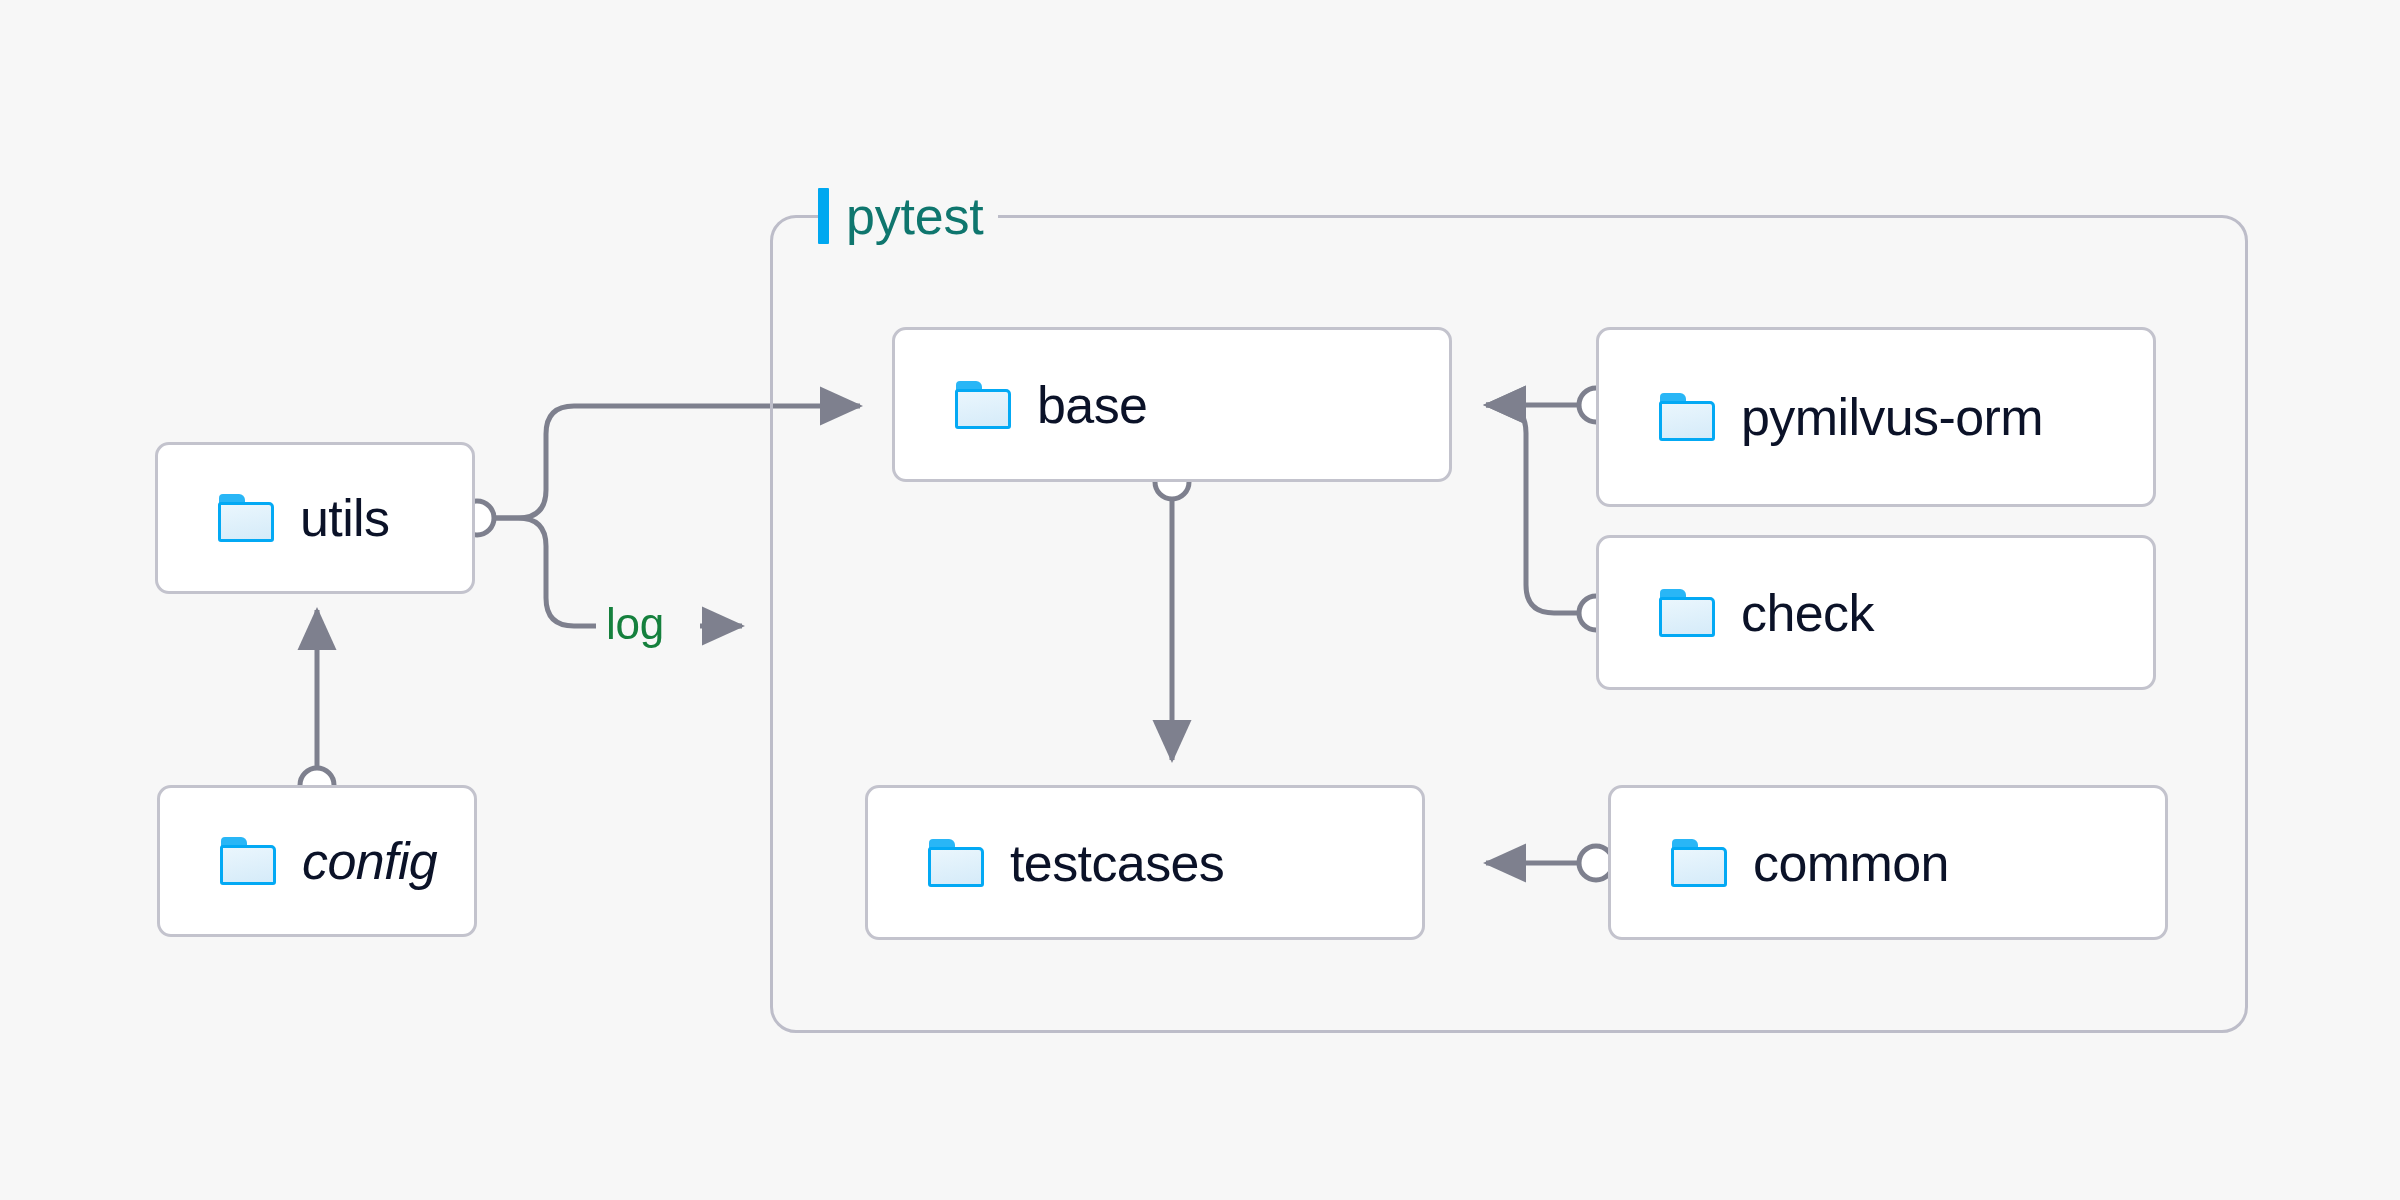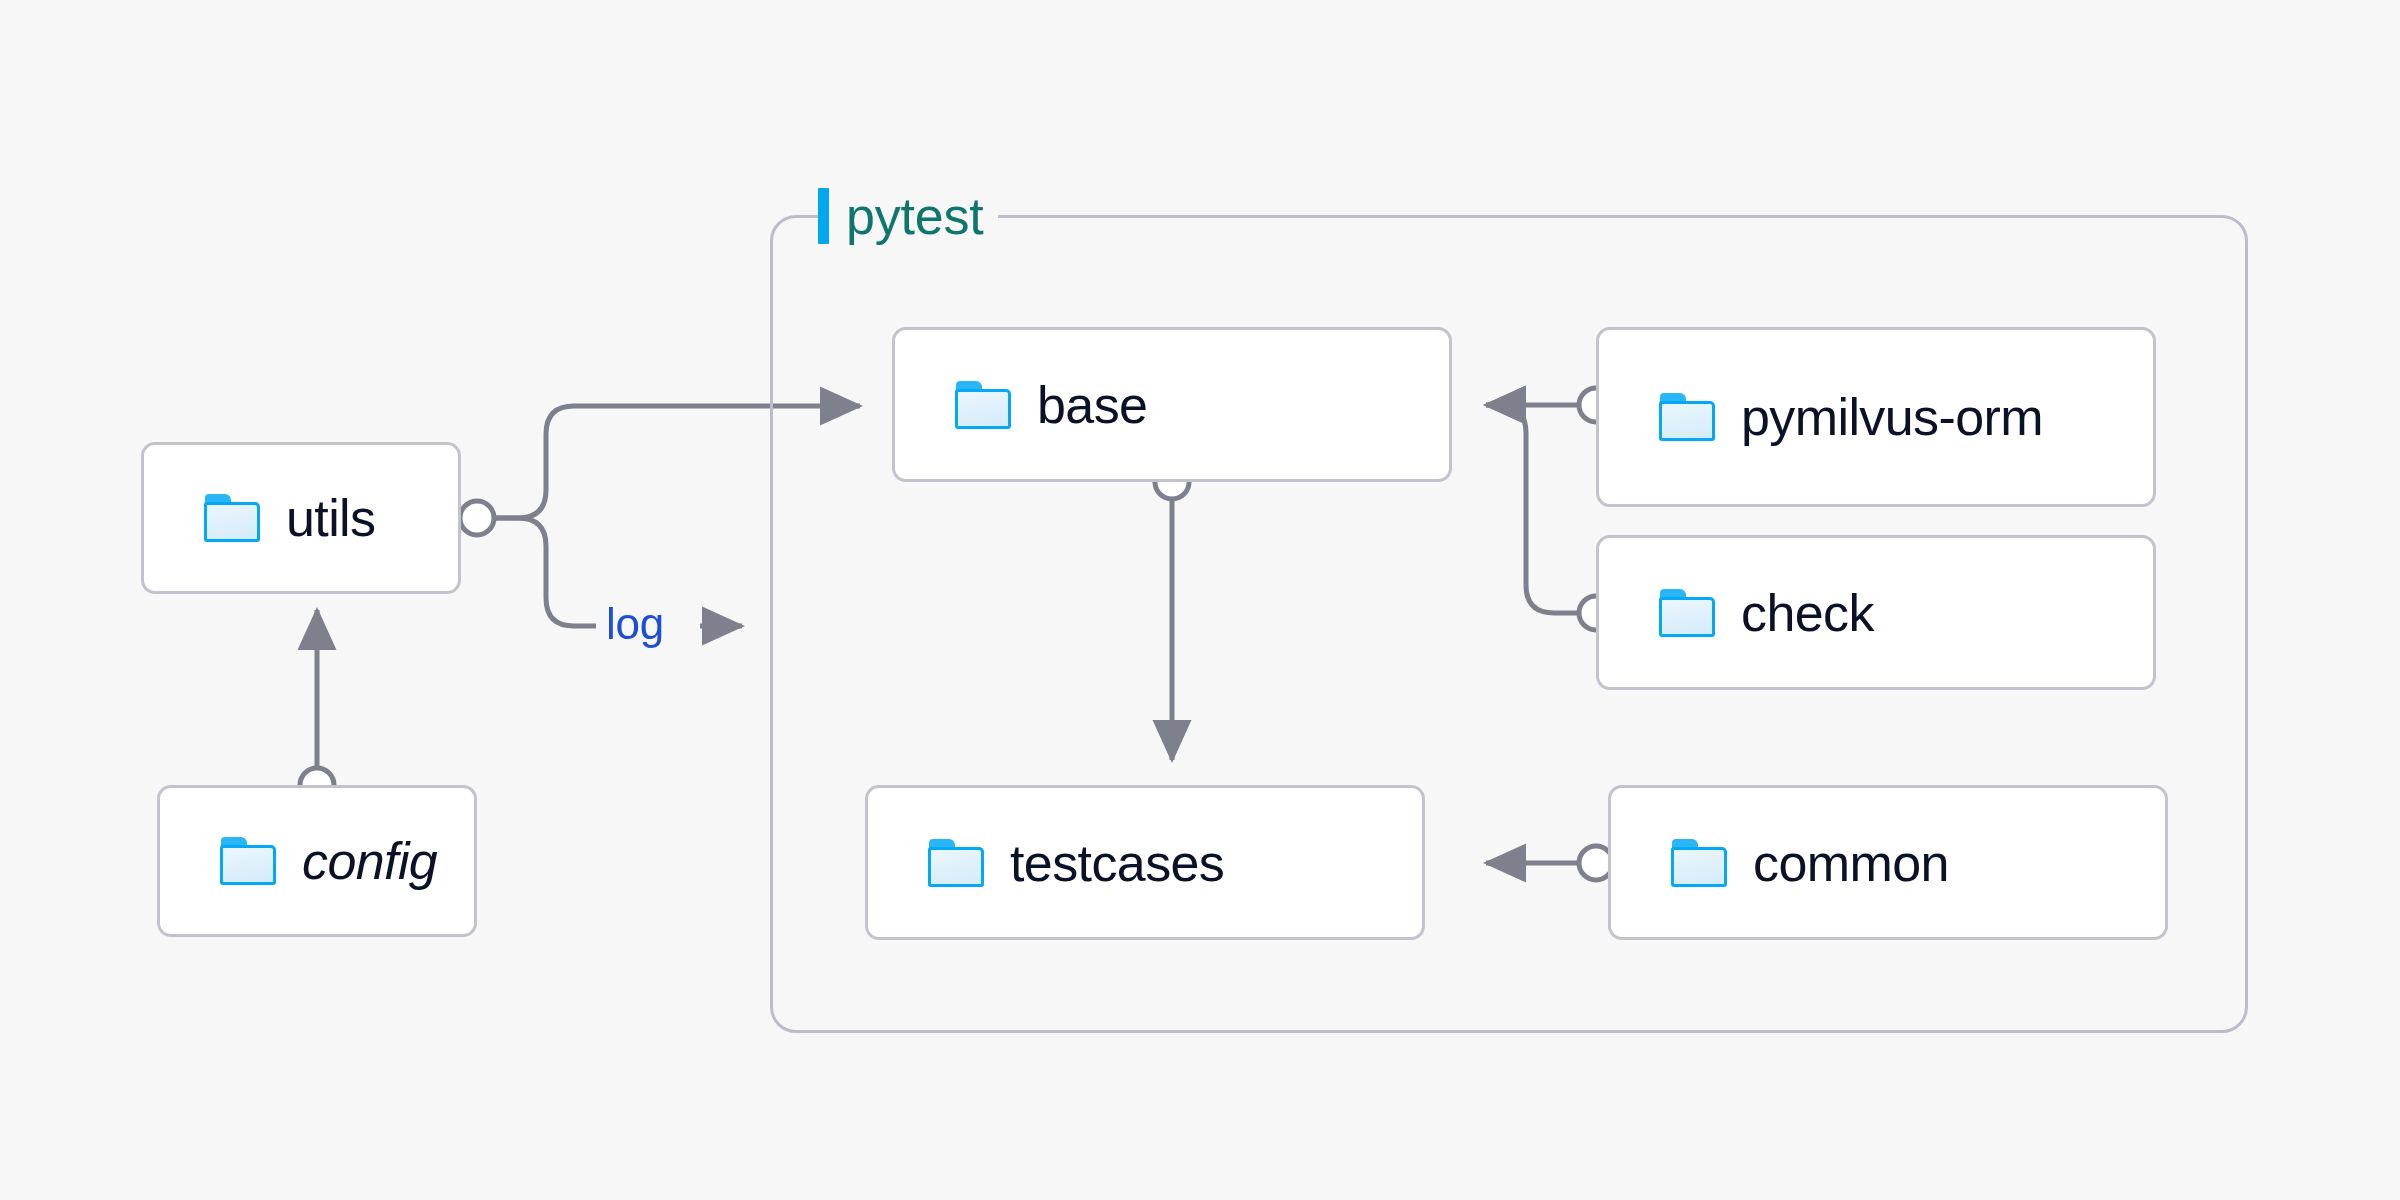--- a/index.html
+++ b/index.html
@@ -124,21 +124,21 @@
     border-radius: 3px 5px 3px 3px;
   }
 
   
   .edge-label {
     position: absolute;
     display: flex;
     align-items: flex-end;
     gap: 14px;
     font-size: 44px;
-    color: #1d4ed8;
+    color: #15803d;
     letter-spacing: -0.3px;
     line-height: 1;
     white-space: nowrap;
   }
 </style>
 </head>
 <body>
 
 <div id="canvas">
 
@@ -185,21 +185,21 @@
     </g>
   </svg>
 
   <div class="group-box" style="left:770px; top:215px; width:1478px; height:818px;"></div>
 
   <div class="group-label" style="left:818px; top:185px;">
     <span class="group-accent-bar"></span>
     <span class="group-label-text">pytest</span>
   </div>
 
-  <div class="node" style="left:141px; top:442px; width:320px; height:152px;text-align:right;">
+  <div class="node" style="left:155px; top:442px; width:320px; height:152px;text-align:right;">
     <span class="folder-icon">
       <span class="tab"></span>
         <span class="body"></span>
     </span>
     <span class="node-label">utils</span>
   </div>
 
   <div class="node" style="left:157px; top:785px; width:320px; height:152px;font-style:italic;">
     <span class="folder-icon">
       <span class="tab"></span>

